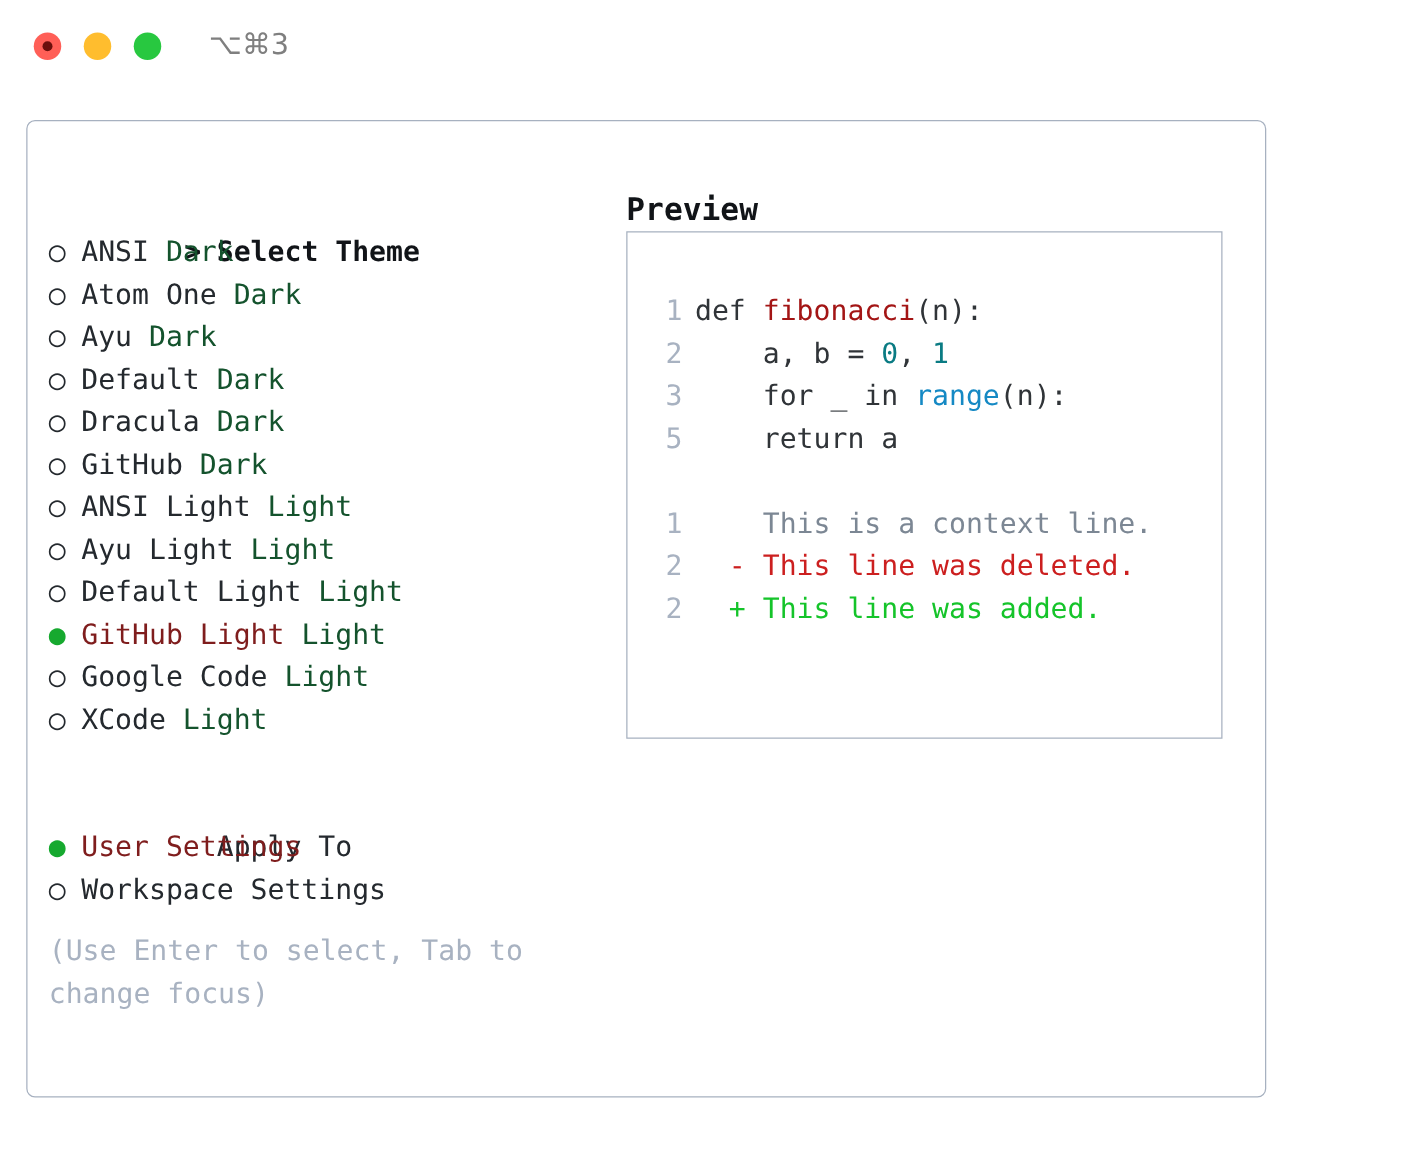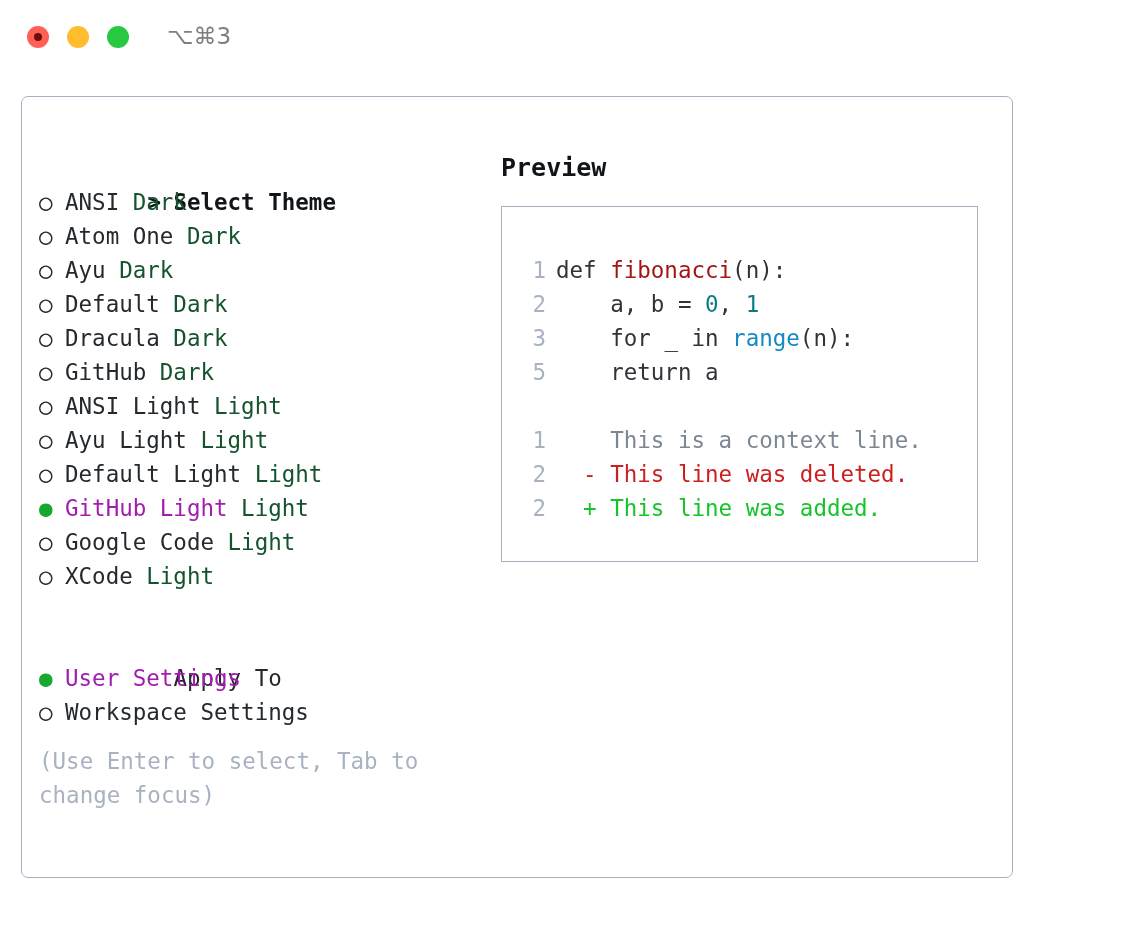--- a/index.html
+++ b/index.html
@@ -99,21 +99,21 @@
   #list-header {
     font-weight: bold;
     color: #111418;
   }
   #list-header .marker { font-weight: bold; }
 
   .tag {
     color: #14532d;
   }
 
-  .row.selected .label { color: #a21caf; }
+  .row.selected .label { color: #7f1d1d; }
   .row.selected .marker { color: #16a92f; }
 
   .spacer-row { height: 34px; }
 
   #apply-header .marker { color: transparent; }
 
   #hint {
     margin-top: 15px;
     font-size: 22.5px;
     line-height: 34px;
@@ -133,23 +133,22 @@
   #preview-title {
     font-size: 25px;
     font-weight: bold;
     color: #111418;
     line-height: 34px;
     height: 34px;
     white-space: pre;
   }
 
   #preview-box {
-    margin-top: 21px;
     width: 477px;
-    height: 356px;
+    height: 406px;
     border: 1.5px solid #a7b1c0;
     box-sizing: border-box;
     background: #ffffff;
     position: relative;
   }
 
   #code-area {
     position: absolute;
     left: 16px;
     top: 46px;

